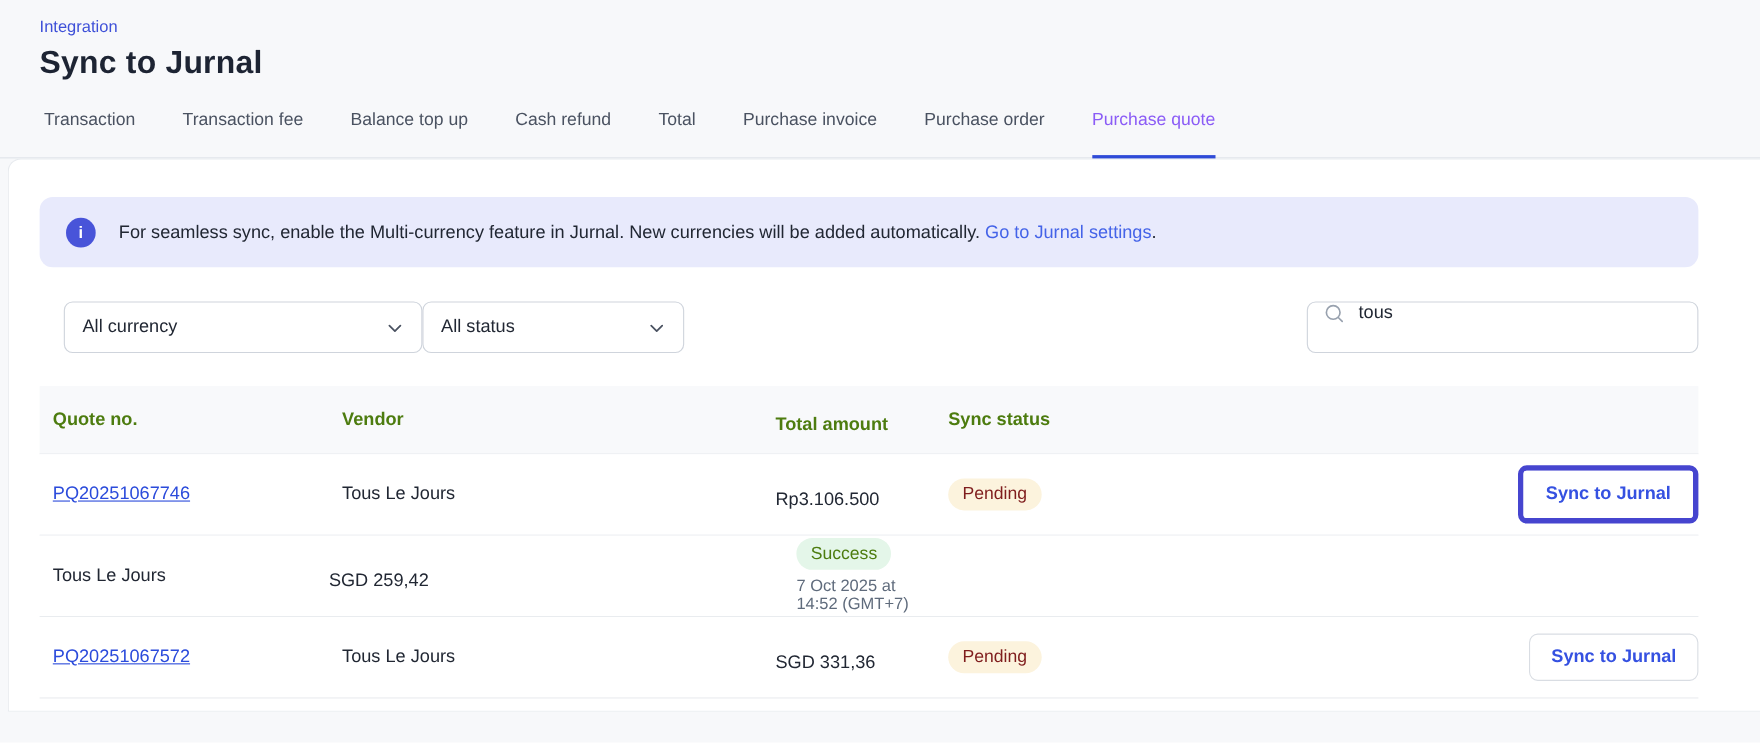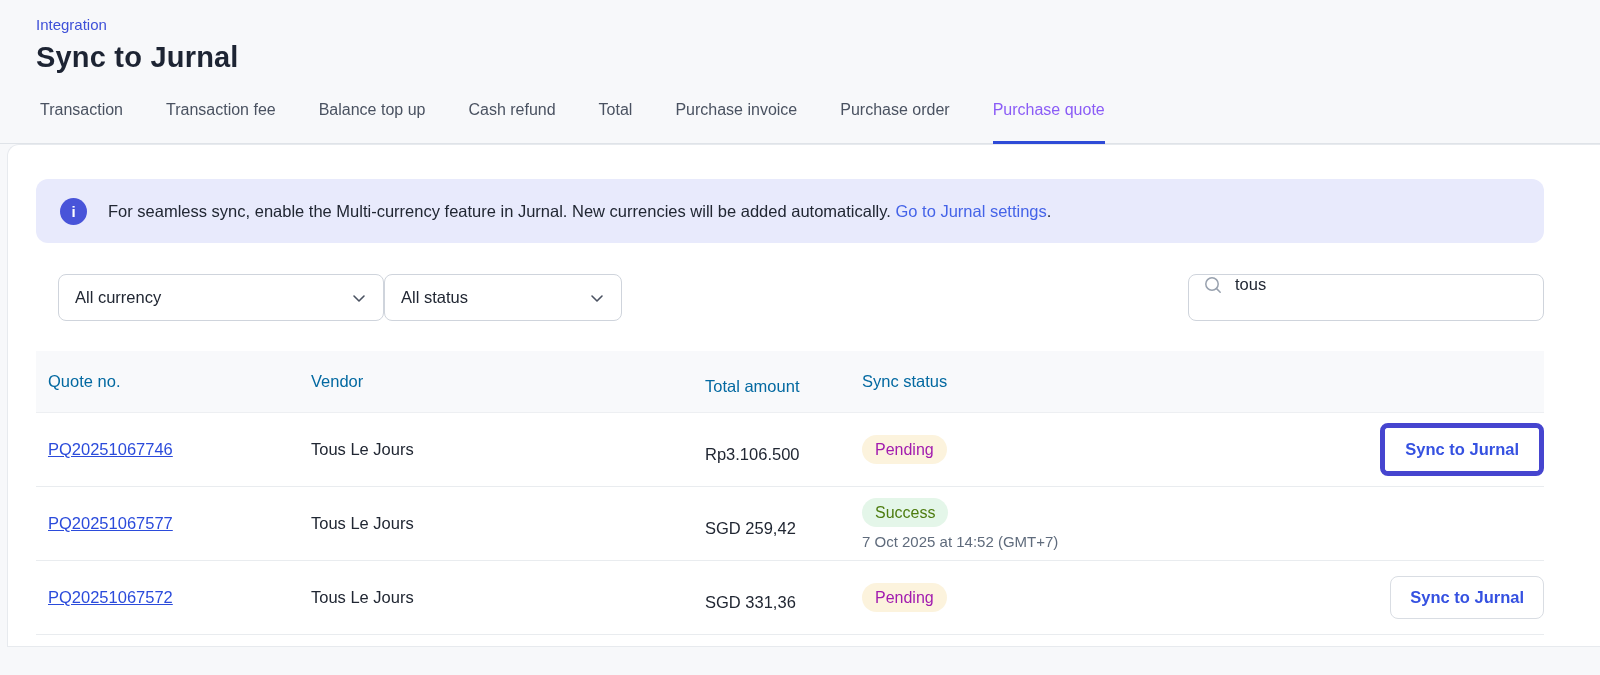--- a/index.html
+++ b/index.html
@@ -86,36 +86,36 @@
   
   .table { margin-top: 30px; }
   .trow {
     display: grid;
     grid-template-columns: 263px 406px 138px 1fr 210px;
     align-items: center;
   }
   .thead {
     background: #f8f9fb;
     height: 62px;
-    font-weight: 400; font-size: 16.5px; color: #0369a1;
+    font-weight: 700; font-size: 16.5px; color: #4d7c0f;
     border-bottom: 1px solid #edeff2;
   }
   .tbody-row { height: 74px; border-bottom: 1px solid #e9ecef; background: #fff; }
   .cell { padding-left: 12px; }
   .cell-total { text-align: left; padding-right: 12px; padding-left: 0; margin-top: 10px; }
   .cell-status { padding-left: 19px; }
   .cell-action { display: flex; justify-content: flex-end; padding-right: 0; }
   .td { font-size: 16.5px; color: #212733; }
   .quote-link { color: #2b4bdb; text-decoration: underline; cursor: pointer; }
 
   .badge {
     display: inline-block; padding: 5px 13px; border-radius: 15px;
     font-size: 16px; line-height: 19px;
   }
-  .badge-pending { background: #fcf3dd; color: #a21caf; }
+  .badge-pending { background: #fcf3dd; color: #7f1d1d; }
   .badge-success { background: #e4f6e9; color: #4d7c0f; }
   .sync-time { font-size: 15px; color: #5f6b7c; margin-top: 6px; }
 
   .sync-btn {
     background: #fff; border: 1px solid #d9dde3; border-radius: 8px;
     color: #3551e1; font-weight: 700; font-size: 16.5px;
     padding: 11px 19px; cursor: pointer; white-space: nowrap;
     font-family: "Liberation Sans", sans-serif;
   }
   .highlight-ring {
@@ -198,21 +198,20 @@
         <span class="badge badge-pending">Pending</span>
       </div>
       <div class="cell cell-action">
         <span class="highlight-ring">
           <button class="sync-btn">Sync to Jurnal</button>
         </span>
       </div>
     </div>
 
     <div class="trow tbody-row">
-      <div class="cell td"><a class="quote-link">PQ20251067577</a></div>
       <div class="cell td">Tous Le Jours</div>
       <div class="cell cell-total td">SGD 259,42</div>
       <div class="cell cell-status">
         <span class="badge badge-success">Success</span>
         <div class="sync-time">7 Oct 2025 at 14:52 (GMT+7)</div>
       </div>
       <div class="cell cell-action"></div>
     </div>
 
     <div class="trow tbody-row">

